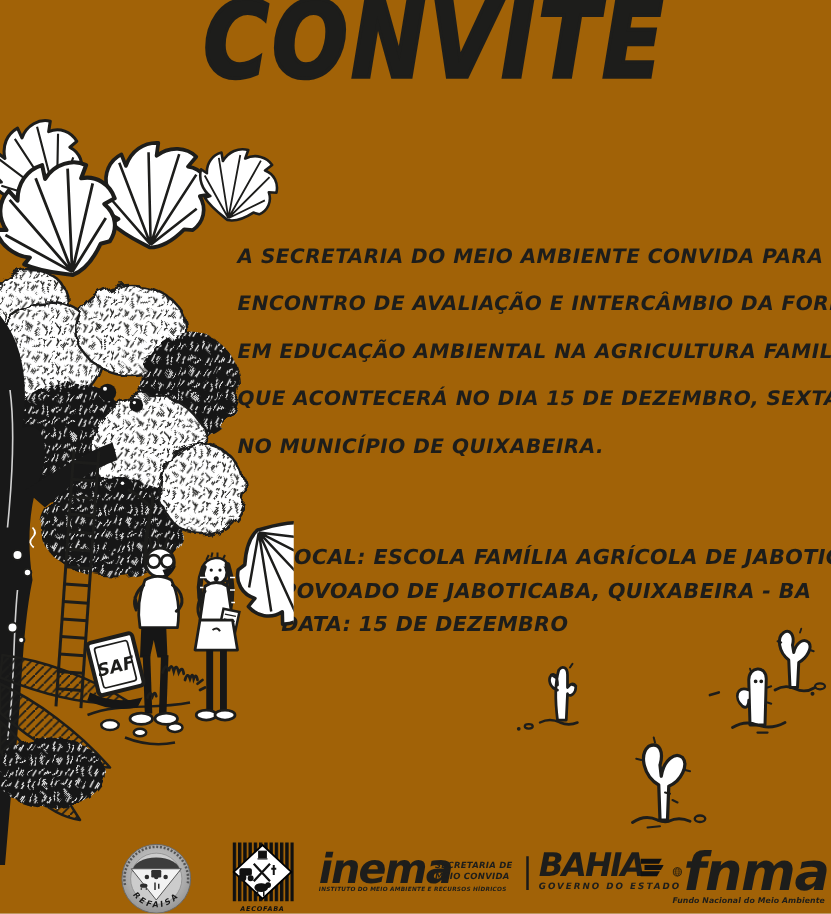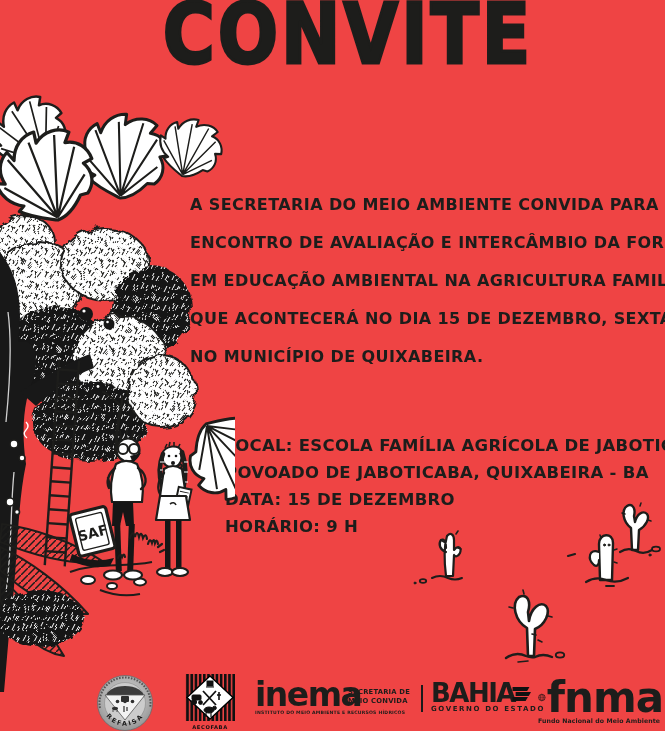--- a/index.html
+++ b/index.html
@@ -1,19 +1,20 @@
 <!DOCTYPE html>
 <html lang="pt"><head>
 <meta charset="utf-8">
 <style>
   html,body{margin:0;padding:0;background:#e8e8e8;}
   .poster{
     position:relative; width:665px; height:731px; margin:0 auto;
-    background:#ef4444; overflow:hidden; color:#1d1d1b;
+    background:#a16207; overflow:hidden; color:#1d1d1b;
     font-family:"DejaVu Sans","Liberation Sans",sans-serif;
+    font-style:italic;
   }
   
   .title{
     position:absolute; top:-16px; left:calc(50% + 15px);
     transform:translateX(-50%) scaleY(1.14) scaleX(.96);
     transform-origin:top center;
     font-size:74px; font-weight:bold; letter-spacing:3px;
     -webkit-text-stroke:2.6px #1d1d1b; white-space:nowrap;
   }
   
@@ -68,21 +69,20 @@
       <div class="para-line">ENCONTRO DE AVALIAÇÃO E INTERCÂMBIO DA FORMAÇÃO</div>
       <div class="para-line">EM EDUCAÇÃO AMBIENTAL NA AGRICULTURA FAMILIAR,</div>
       <div class="para-line">QUE ACONTECERÁ NO DIA 15 DE DEZEMBRO, SEXTA-FEIRA,</div>
       <div class="para-line">NO MUNICÍPIO DE QUIXABEIRA.</div>
     </div>
 
   <div class="details">
       <div class="detail-line">LOCAL: ESCOLA FAMÍLIA AGRÍCOLA DE JABOTICABA</div>
       <div class="detail-line">POVOADO DE JABOTICABA, QUIXABEIRA - BA</div>
       <div class="detail-line">DATA: 15 DE DEZEMBRO</div>
-      <div class="detail-line">HORÁRIO: 9 H</div>
     </div>
 
   <svg class="tree-svg" width="235" height="600" viewBox="0 0 235 600">
     <defs>
       <pattern id="fuzz" width="11" height="11" patternUnits="userSpaceOnUse">
         <path d="M1,9 L4,3 M5,10 L9,5 M3,6 L1,2 M8,3 L10,1" stroke="#1d1d1b" stroke-width="1.1" fill="none"></path>
       </pattern>
       <pattern id="fuzzD" width="10" height="10" patternUnits="userSpaceOnUse">
         <rect width="10" height="10" fill="#171717"></rect>
         <path d="M2,8 L5,2 M6,9 L9,4" stroke="#ffffff" stroke-width="1" fill="none"></path>

